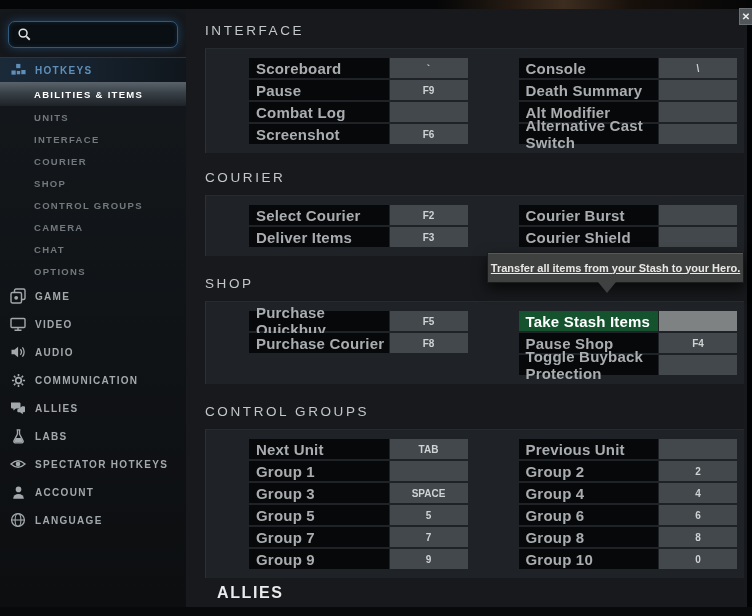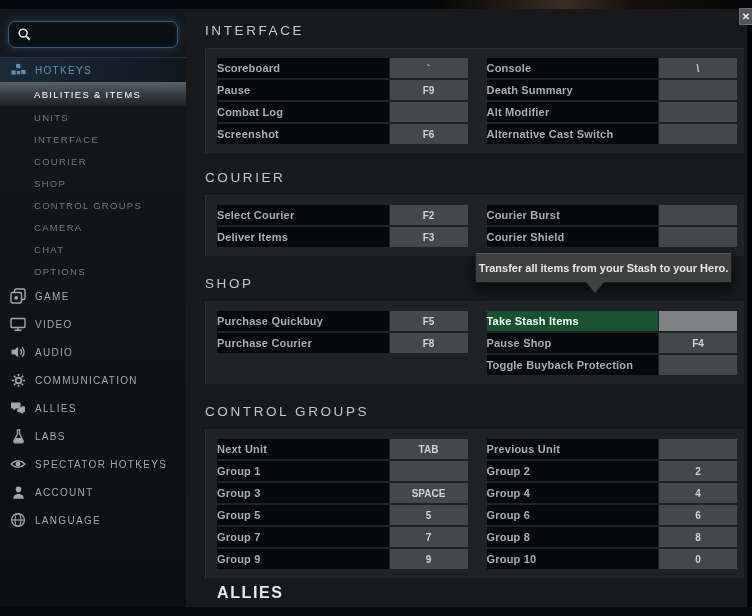--- a/index.html
+++ b/index.html
@@ -17,54 +17,54 @@
     background:linear-gradient(180deg,#15181c 0%,#101316 55%,#0c0e10 100%); }
   .search-box { margin:12px 8px 9px 8px; height:27px; border:1px solid #33597a; border-radius:7px;
     background:#0a0f13; display:flex; align-items:center; padding:0 8px; gap:7px;
     box-shadow:0 0 10px rgba(40,96,150,.55), inset 0 0 5px rgba(40,96,150,.25); }
   .search-box input { flex:1; background:transparent; border:none; outline:none; color:#e6ebee;
     font-family:"Liberation Sans",sans-serif; font-size:12px; }
   .caret { width:1px; height:14px; background:#e6ebee; margin-left:-4px; }
 
   .nav { margin-top:2px; }
   .nav-item { display:flex; align-items:center; height:22px; padding-left:34px; cursor:pointer;
-    color:#71797f; font-size:9.5px; font-weight:normal; letter-spacing:1.3px; }
+    color:#71797f; font-size:9.5px; font-weight:bold; letter-spacing:1.3px; }
   .nav-item.category { height:28px; padding-left:10px; gap:9px; color:#a2a8ac; font-size:10px; }
   .nav-item .ic { width:16px; height:16px; flex:0 0 16px; display:flex; align-items:center; justify-content:center; }
   .nav-item.hotkeys { height:25px; color:#5f8fb8;
     background:linear-gradient(90deg,#1b2a39 0%,#15202b 55%,#10161c 100%);
     border-top:1px solid #22364a; }
   .nav-item.selected { height:24px; color:#ffffff;
     background:linear-gradient(180deg,#5a636b 0%,#394148 45%,#1d2226 100%); }
 
   
   .main { position:absolute; left:186px; top:9px; width:561px; height:598px; background:#17191c; }
   .section-title { font-size:13.5px; font-weight:400; color:#c3c7c9; letter-spacing:2.6px;
     margin:14px 0 0 19px; }
   .section-title.t2 { margin-top:17px; }
   .section-title.t3 { margin-top:20px; }
   .section-title.t4 { margin-top:20px; }
   .panel { margin:10px 3px 0 19px; background:#1f2327; border-left:1px solid #2c3136; border-top:1px solid #262b2f;
     padding:9px 7px 9px 11px; display:grid; grid-template-columns:1fr 1fr; gap:2px 19px; }
   .cell { display:flex; height:20px; }
   .cell.empty { visibility:hidden; }
-  .lbl { flex:1; background:#070809; color:#a9adb0; font-size:11px; font-weight:bold;
-    display:flex; align-items:center; letter-spacing:.2px; }
+  .lbl { flex:1; background:#070809; color:#a9adb0; font-size:15px; font-weight:bold;
+    display:flex; align-items:center; padding-left:7px; letter-spacing:.2px;margin-left:32px; }
   .key { width:78px; margin-left:1px; background:#43484c; color:#cfd3d4; font-size:10px; font-weight:bold;
     display:flex; align-items:center; justify-content:center; cursor:pointer; }
   .cell.hl .lbl { background:#14532d; color:#fff; }
   .cell.hl .key { background:#7e8283; }
   .subtitle { margin:6px 0 0 31px; color:#e9ebec; font-size:16px; font-weight:bold; letter-spacing:1.6px; }
   .panel.allies { margin-top:5px; padding-top:6px; padding-bottom:14px; background:transparent; border:none; }
 
   
-  .tooltip { position:absolute; left:289px; top:243px; width:257px; height:31px; z-index:5;
+  .tooltip { position:absolute; left:301px; top:243px; width:257px; height:31px; z-index:5;
     background:#3e4140; border:1px solid #1a1c1c; color:#e9e8e4; font-size:11px; font-weight:bold;
     display:flex; align-items:center; justify-content:center;
-    box-shadow:0 6px 14px rgba(0,0,0,.65), inset 0 1px 0 #565a57; }
+    box-shadow:0 6px 14px rgba(0,0,0,.65), inset 0 1px 0 #565a57;text-decoration:underline; }
   .tooltip .arrow { position:absolute; bottom:-11px; left:110px; width:0; height:0;
     border-left:9px solid transparent; border-right:9px solid transparent; border-top:11px solid #3e4140; }
 
   .close-btn { position:absolute; right:0; top:8px; width:13px; height:17px; background:#51565a;
     border:1px solid #6c7175; border-right:none; color:#ececec; font-size:10px; font-weight:bold;
     display:flex; align-items:center; justify-content:center; cursor:pointer; overflow:hidden; }
 
   svg { display:block; }
 </style>
 </head>

